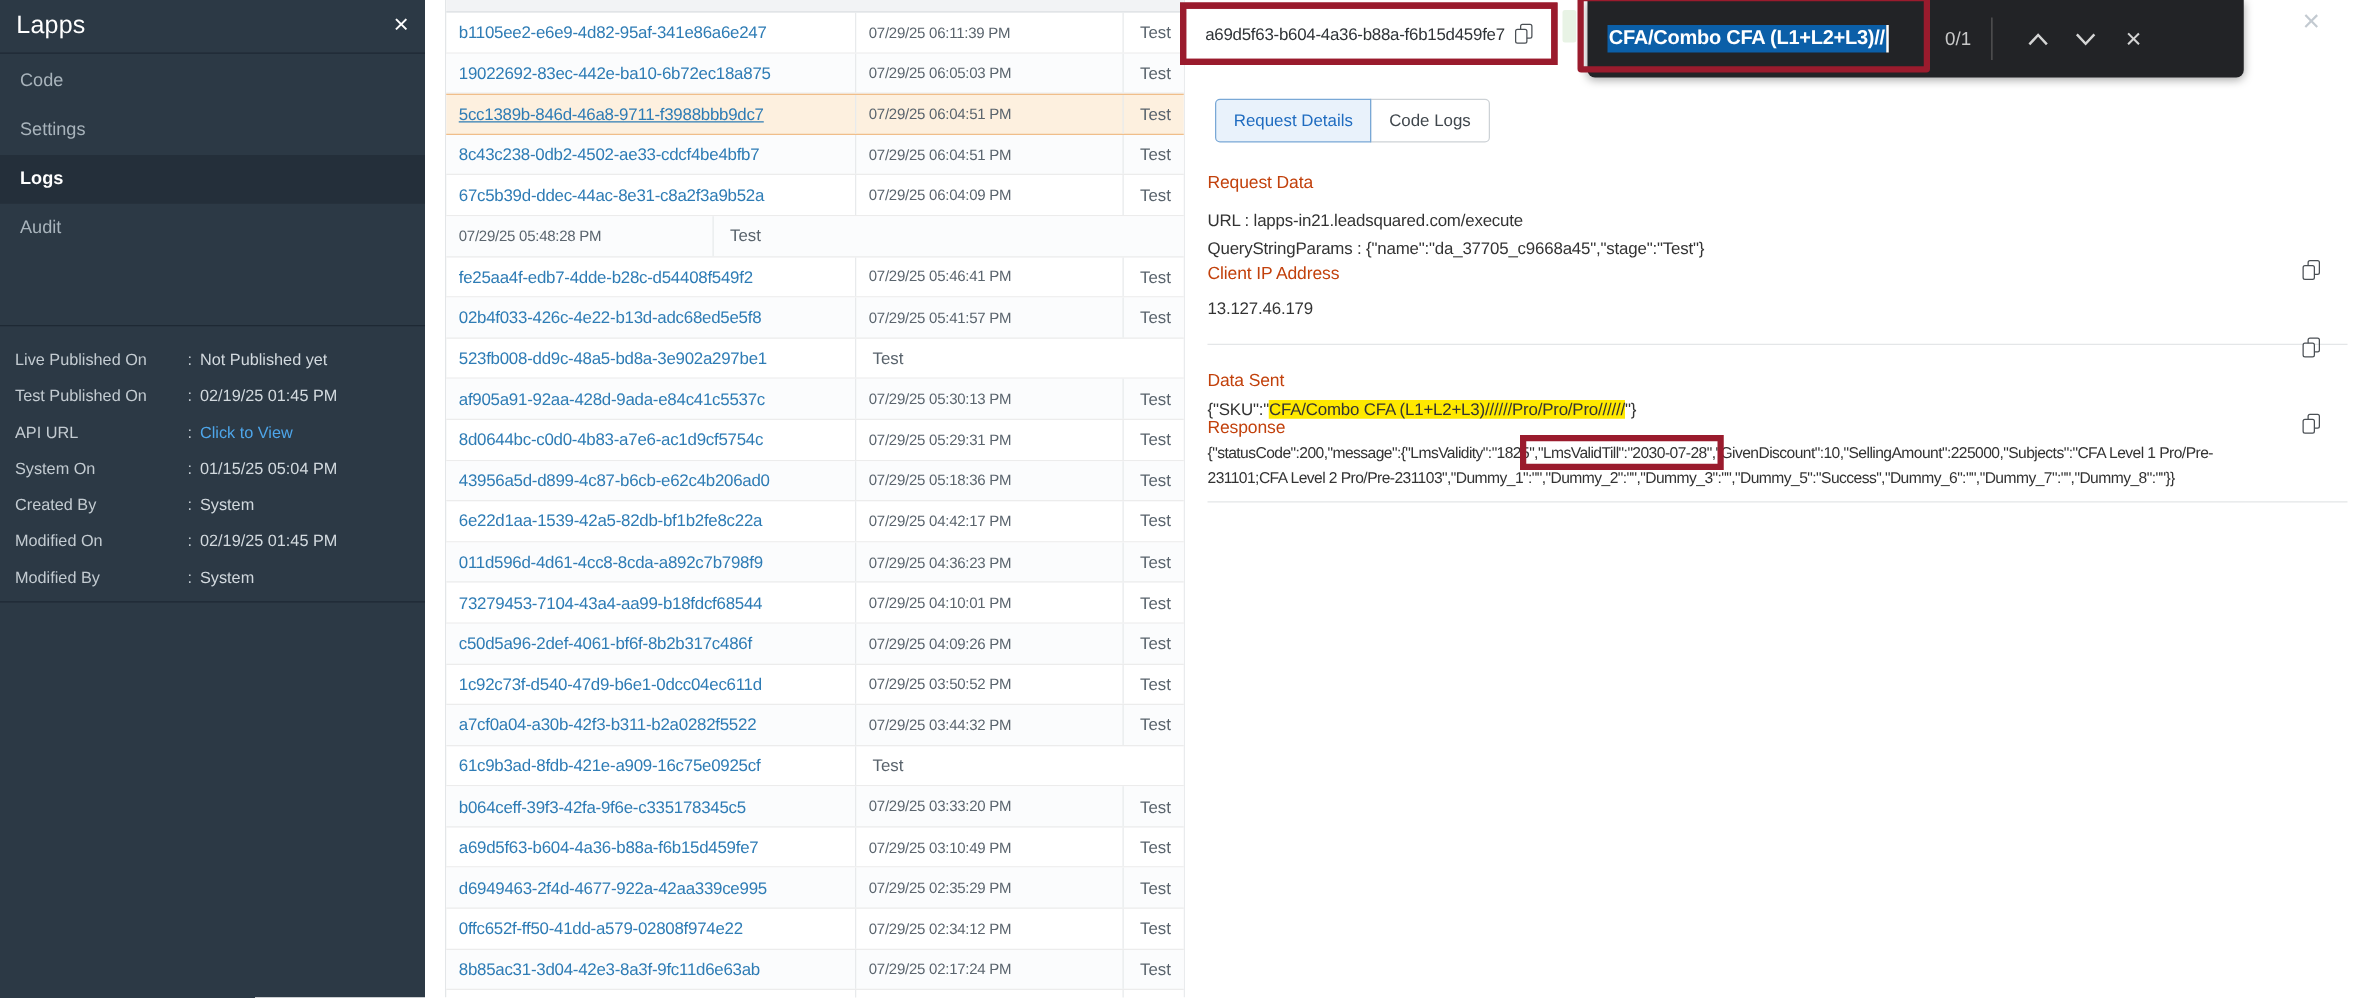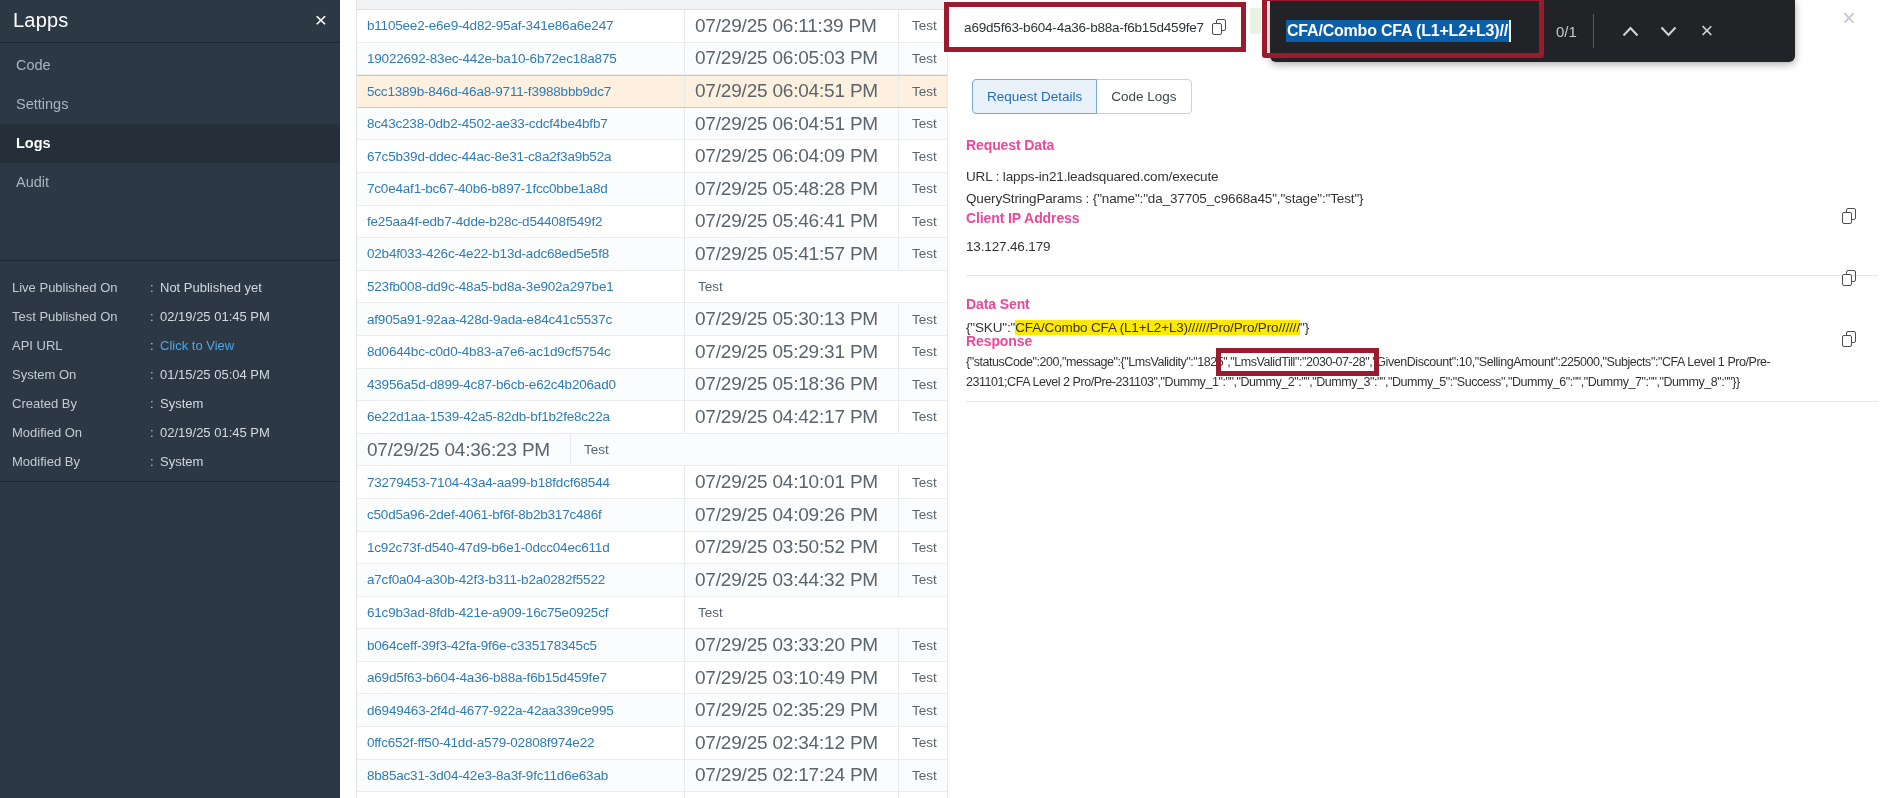--- a/index.html
+++ b/index.html
@@ -30,37 +30,37 @@
   .meta-value.link{color:#4ea6ea;cursor:pointer}
   .sb-divider.d2{margin-top:5px}
 
   
   .logtable{position:absolute;left:356px;top:0;width:592px;height:798px;background:#fff;border-left:1px solid #e3e6e8;border-right:1px solid #e9ebed}
   .lt-header{height:10px;background:#f2f3f5;border-bottom:1px solid #dcdfe2}
   .lt-row{height:32.6px;display:flex;border-bottom:1px solid #ececec;align-items:center;cursor:pointer}
   .lt-row.even{background:#fbfcfd}
   .lt-row.hl{background:var(--hlrow);border-top:1px solid var(--hlrowb);border-bottom:1px solid var(--hlrowb)}
   .lt-id{flex:0 0 328px;padding-left:10px;font-size:13.5px;letter-spacing:-.2px;color:var(--link);border-right:1px solid #e8eaec;align-self:stretch;display:flex;align-items:center;overflow:hidden;white-space:nowrap}
-  .lt-row.hl .lt-id{}
-  .lt-time{flex:0 0 214px;padding-left:10px;font-size:19px;letter-spacing:-.2px;color:#5a646d;border-right:1px solid #e8eaec;align-self:stretch;display:flex;align-items:center;white-space:nowrap}
+  .lt-row.hl .lt-id{text-decoration:underline}
+  .lt-time{flex:0 0 214px;padding-left:10px;font-size:12px;letter-spacing:-.2px;color:#5a646d;border-right:1px solid #e8eaec;align-self:stretch;display:flex;align-items:center;white-space:nowrap}
   .lt-stage{flex:1;padding-left:13px;font-size:13.5px;color:#5a646d}
 
   
   .detail{position:absolute;left:949px;top:0;width:942px;height:798px;background:#fff}
   .idbar{position:absolute;left:-5px;top:2px;width:302px;height:50px;border:5px solid var(--red);background:#fff;display:flex;align-items:center;justify-content:center;gap:8px}
   .idbar .idtxt{font-size:13.5px;letter-spacing:-.2px;color:#2f3337;white-space:nowrap}
   .green-marker{position:absolute;left:301px;top:8px;width:11px;height:26px;background:#e8f3e5;border-radius:2px}
   .panel-close{position:absolute;left:893px;top:6px;font-size:24px;color:#c3cad1;cursor:pointer;line-height:1}
 
   .tabs{position:absolute;left:23px;top:79px;display:flex}
   .tab{height:35px;padding:0 14px;display:flex;align-items:center;font-size:13.5px;border:1px solid #cdd2d6;background:#fff;color:#40474d;cursor:pointer;border-radius:0 4px 4px 0}
   .tab.active{background:#e9f2fb;border:1px solid #79a8d6;color:#1f6cc0;border-radius:4px 0 0 4px;z-index:1}
   .tab:not(.active){margin-left:-1px}
 
-  .sec-h{position:absolute;left:17px;font-size:14px;font-weight:bold;color:#ec4899;letter-spacing:-.1px}
+  .sec-h{position:absolute;left:17px;font-size:14px;font-weight:normal;color:#c2410c;letter-spacing:-.1px}
   .sec-v{position:absolute;left:17px;font-size:13.5px;color:#333;letter-spacing:-.15px;white-space:nowrap}
   .hdivider{position:absolute;left:17px;width:912px;height:1px;background:#e4e6e8}
   .copy-btn{position:absolute;left:893px;cursor:pointer}
   .copy-ic{position:relative;width:14px;height:16px;display:inline-block}
   .copy-ic i{position:absolute;display:block;border:1.5px solid #4a4f54;border-radius:2px;width:10px;height:12px}
   .copy-ic i.b{right:0;top:0}
   .copy-ic i.f{left:0;bottom:0;background:#fff}
 
   .mark-y{background:var(--yellow)}
   .resp{font-size:12.5px;letter-spacing:-.45px;color:#333;white-space:nowrap}
@@ -160,21 +160,20 @@
           <span class="lt-id">8c43c238-0db2-4502-ae33-cdcf4be4bfb7</span>
           <span class="lt-time">07/29/25 06:04:51 PM</span>
           <span class="lt-stage">Test</span>
         </div>
         <div class="lt-row">
           <span class="lt-id">67c5b39d-ddec-44ac-8e31-c8a2f3a9b52a</span>
           <span class="lt-time">07/29/25 06:04:09 PM</span>
           <span class="lt-stage">Test</span>
         </div>
         <div class="lt-row even">
-          <span class="lt-id">7c0e4af1-bc67-40b6-b897-1fcc0bbe1a8d</span>
           <span class="lt-time">07/29/25 05:48:28 PM</span>
           <span class="lt-stage">Test</span>
         </div>
         <div class="lt-row">
           <span class="lt-id">fe25aa4f-edb7-4dde-b28c-d54408f549f2</span>
           <span class="lt-time">07/29/25 05:46:41 PM</span>
           <span class="lt-stage">Test</span>
         </div>
         <div class="lt-row even">
           <span class="lt-id">02b4f033-426c-4e22-b13d-adc68ed5e5f8</span>
@@ -199,20 +198,21 @@
           <span class="lt-id">43956a5d-d899-4c87-b6cb-e62c4b206ad0</span>
           <span class="lt-time">07/29/25 05:18:36 PM</span>
           <span class="lt-stage">Test</span>
         </div>
         <div class="lt-row">
           <span class="lt-id">6e22d1aa-1539-42a5-82db-bf1b2fe8c22a</span>
           <span class="lt-time">07/29/25 04:42:17 PM</span>
           <span class="lt-stage">Test</span>
         </div>
         <div class="lt-row even">
+          <span class="lt-id">011d596d-4d61-4cc8-8cda-a892c7b798f9</span>
           <span class="lt-time">07/29/25 04:36:23 PM</span>
           <span class="lt-stage">Test</span>
         </div>
         <div class="lt-row">
           <span class="lt-id">73279453-7104-43a4-aa99-b18fdcf68544</span>
           <span class="lt-time">07/29/25 04:10:01 PM</span>
           <span class="lt-stage">Test</span>
         </div>
         <div class="lt-row even">
           <span class="lt-id">c50d5a96-2def-4061-bf6f-8b2b317c486f</span>

